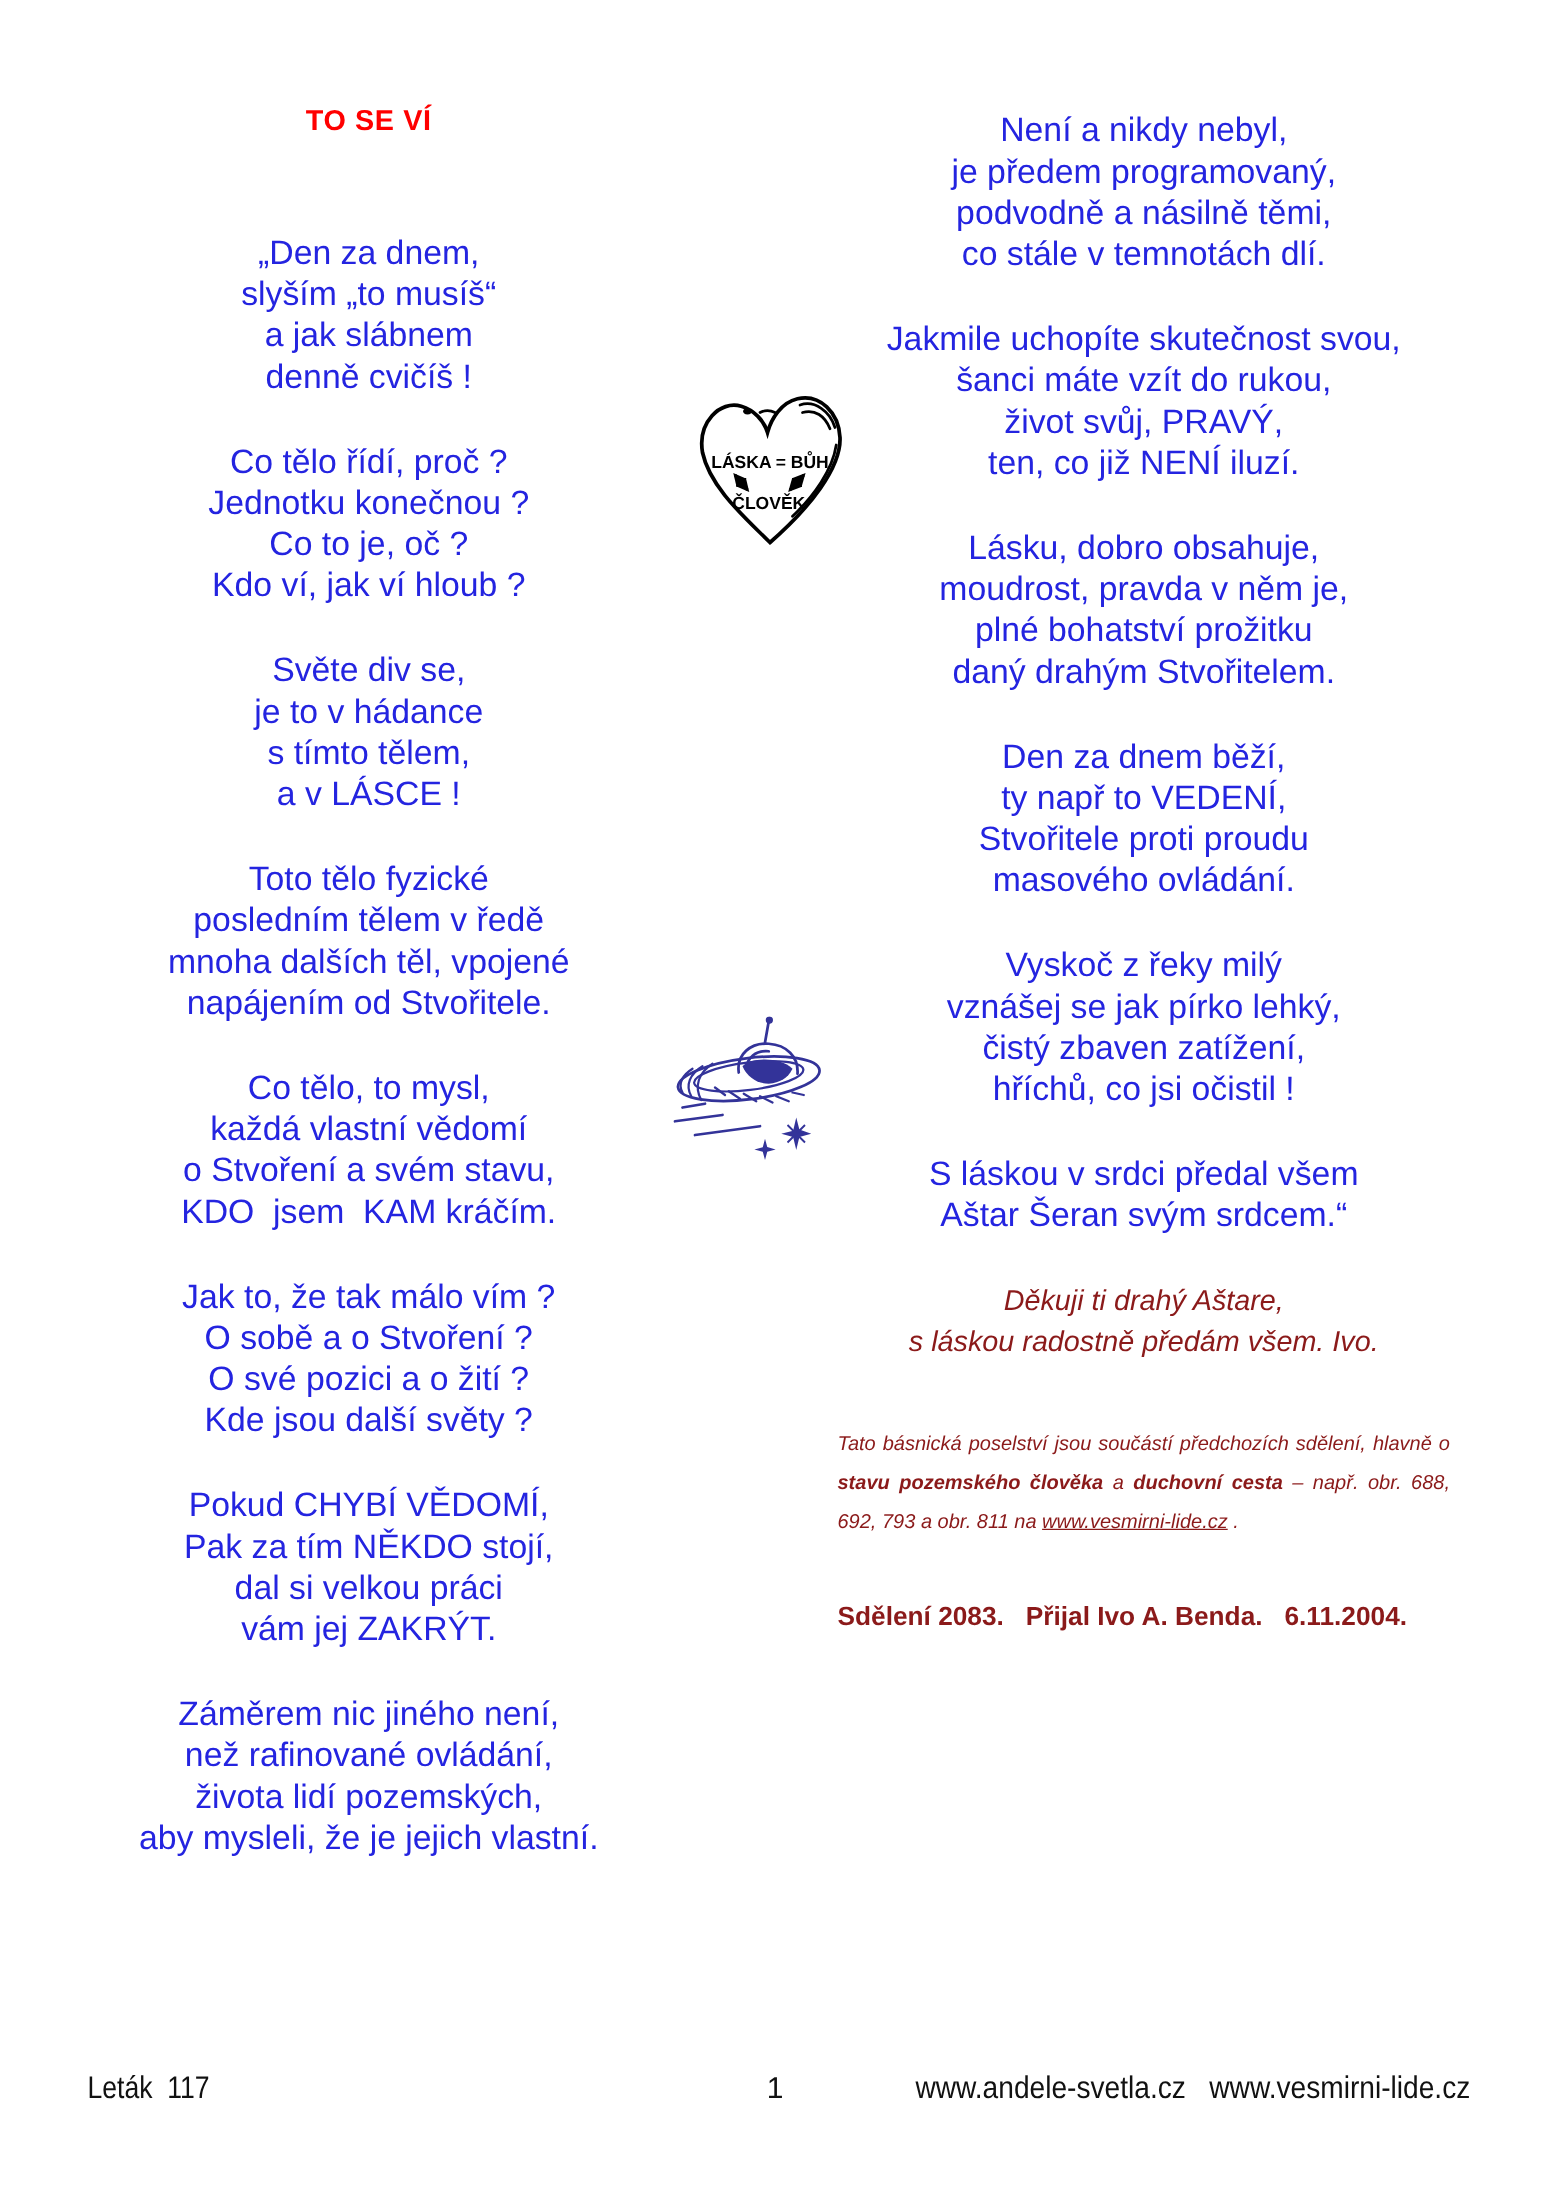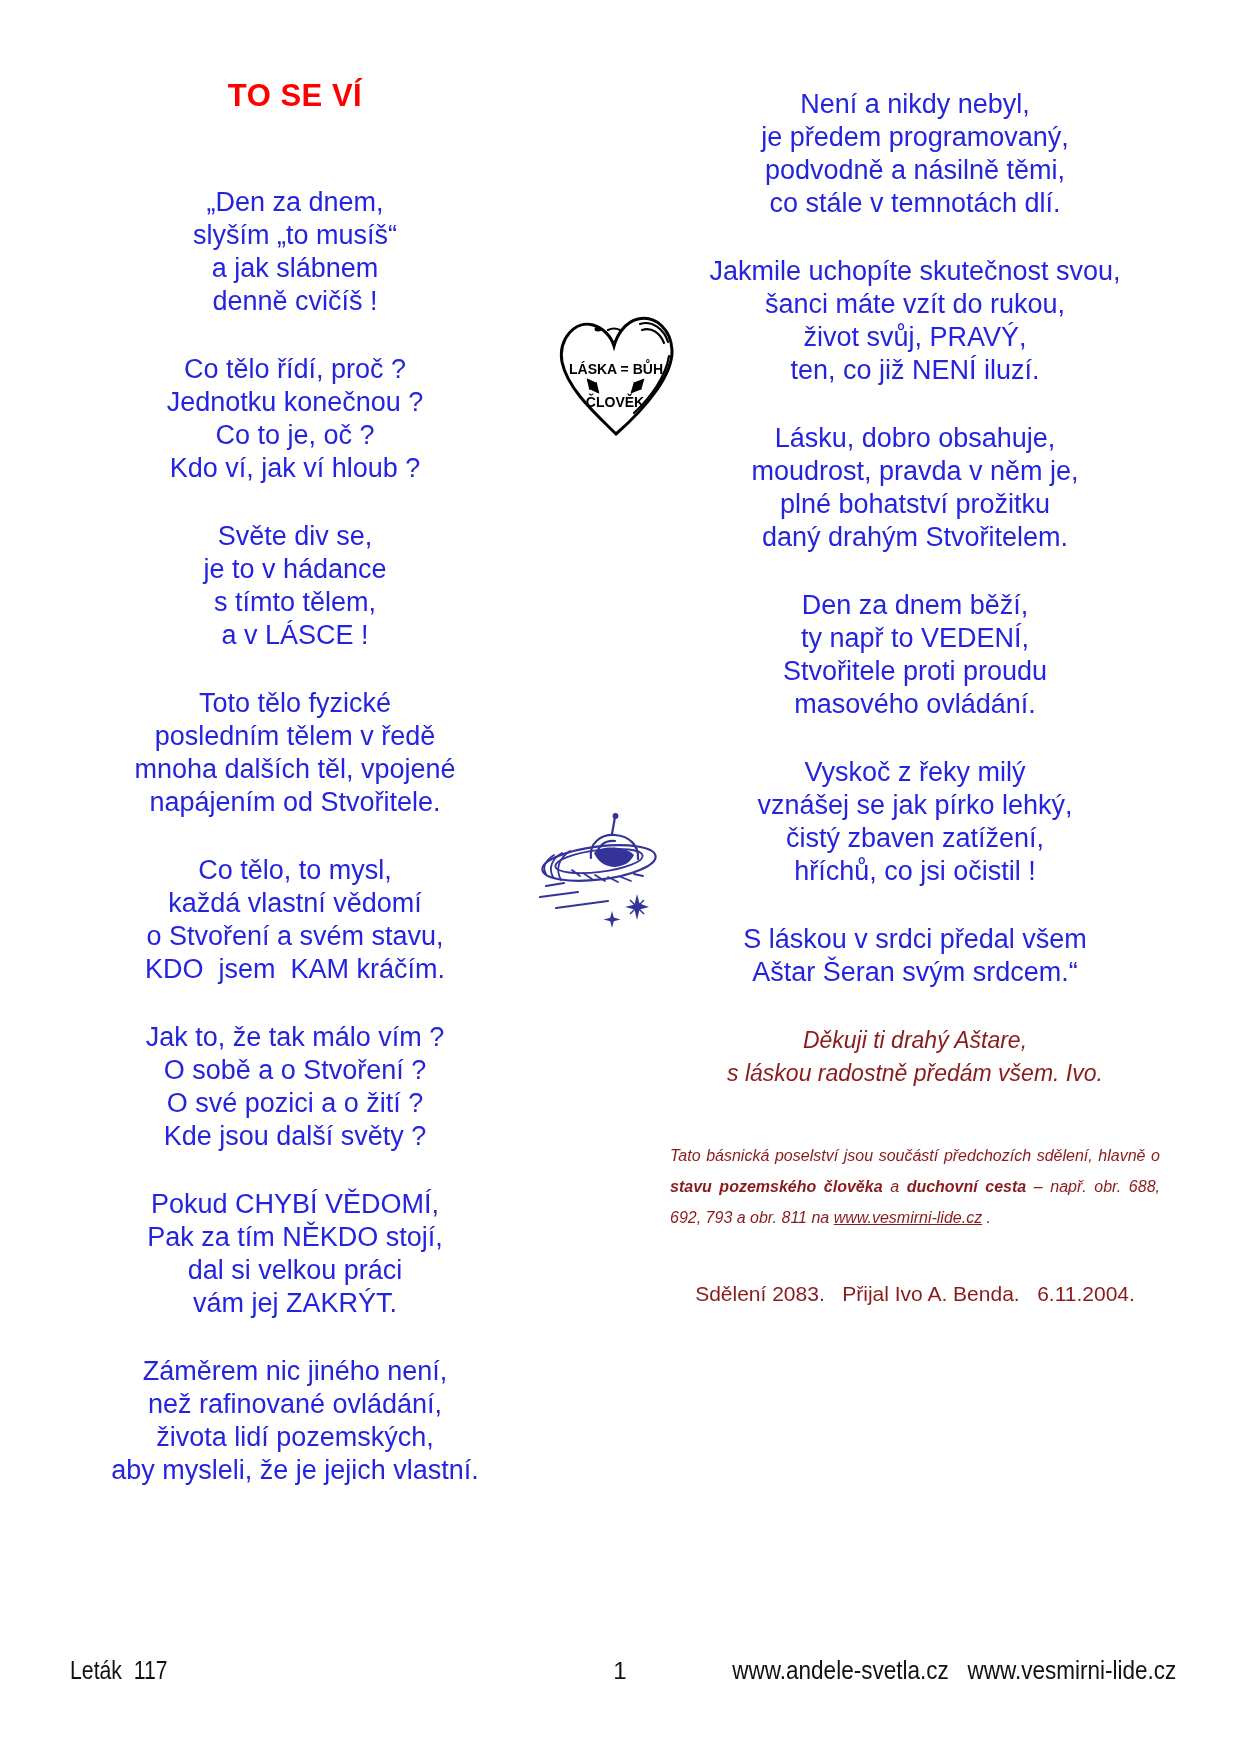--- a/index.html
+++ b/index.html
@@ -3,31 +3,31 @@
 <meta charset="utf-8">
 <style>
   html,body{margin:0;padding:0;background:#ffffff;}
   body{width:1240px;height:1754px;position:relative;font-family:"Liberation Sans",sans-serif;overflow:hidden;}
   .page{position:absolute;inset:0;background:#fff;}
 
   
   .col{position:absolute;text-align:center;color:#2424e0;}
   .col-left{left:40px;top:78px;width:510px;}
   .col-right{left:670px;top:80px;width:490px;}
-  .title{font-size:31px;line-height:36px;font-weight:bold;color:#ff0000;margin:0 0 72px 0;letter-spacing:.5px;}
+  .title{font-size:23px;line-height:36px;font-weight:bold;color:#ff0000;margin:0 0 72px 0;letter-spacing:.5px;}
   .stanza{margin:8px 0 35px 0;}
   .line{font-size:27px;line-height:33px;white-space:pre;}
 
   
   .thanks{color:#8b1a1a;font-style:italic;margin:5px 0 50px 0;}
   .thanks .line{font-size:23px;line-height:33px;text-align:center;}
   .note{color:#8b1a1a;font-style:italic;font-size:16px;line-height:31px;text-align:justify;margin:0 0 48px 0;}
   .note b{font-weight:bold;}
   .note .link{text-decoration:underline;}
-  .message{color:#8b1a1a;font-size:21px;line-height:26px;text-align:center;white-space:pre;font-style:normal;}
+  .message{color:#8b1a1a;font-size:21px;line-height:26px;text-align:left;white-space:pre;font-style:normal;font-weight:bold;}
 
   
   .heart-wrap{position:absolute;left:552px;top:308px;width:132px;height:132px;}
   .ufo-wrap{position:absolute;left:538px;top:813px;width:130px;height:125px;}
 
   
   .footer-left{position:absolute;left:70px;top:1656px;font-size:25px;color:#111;transform:scaleX(.85);transform-origin:0 50%;white-space:pre;}
   .footer-page{position:absolute;left:0;top:1657px;width:100%;text-align:center;font-size:24px;color:#111;}
   .footer-right{position:absolute;right:64px;top:1656px;font-size:25px;color:#111;transform:scaleX(.9);transform-origin:100% 50%;white-space:pre;}
 </style>

